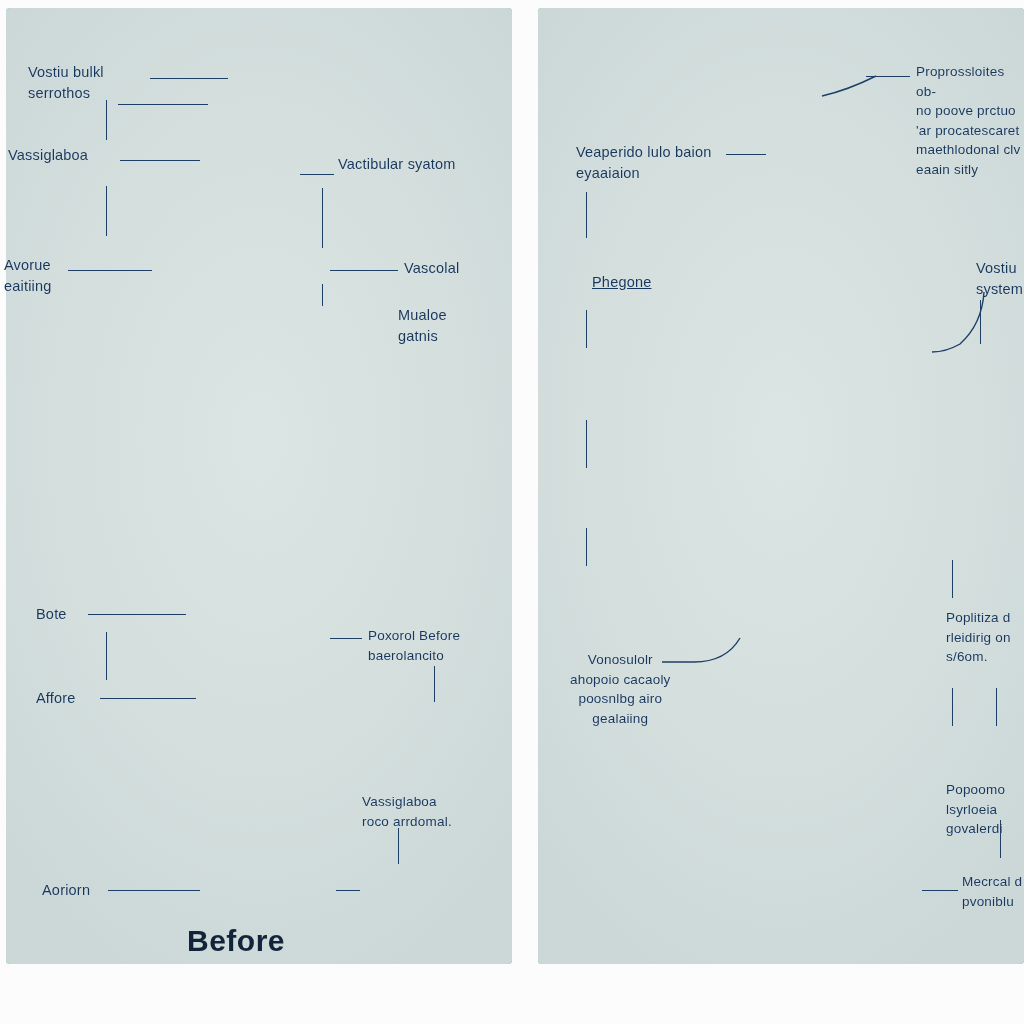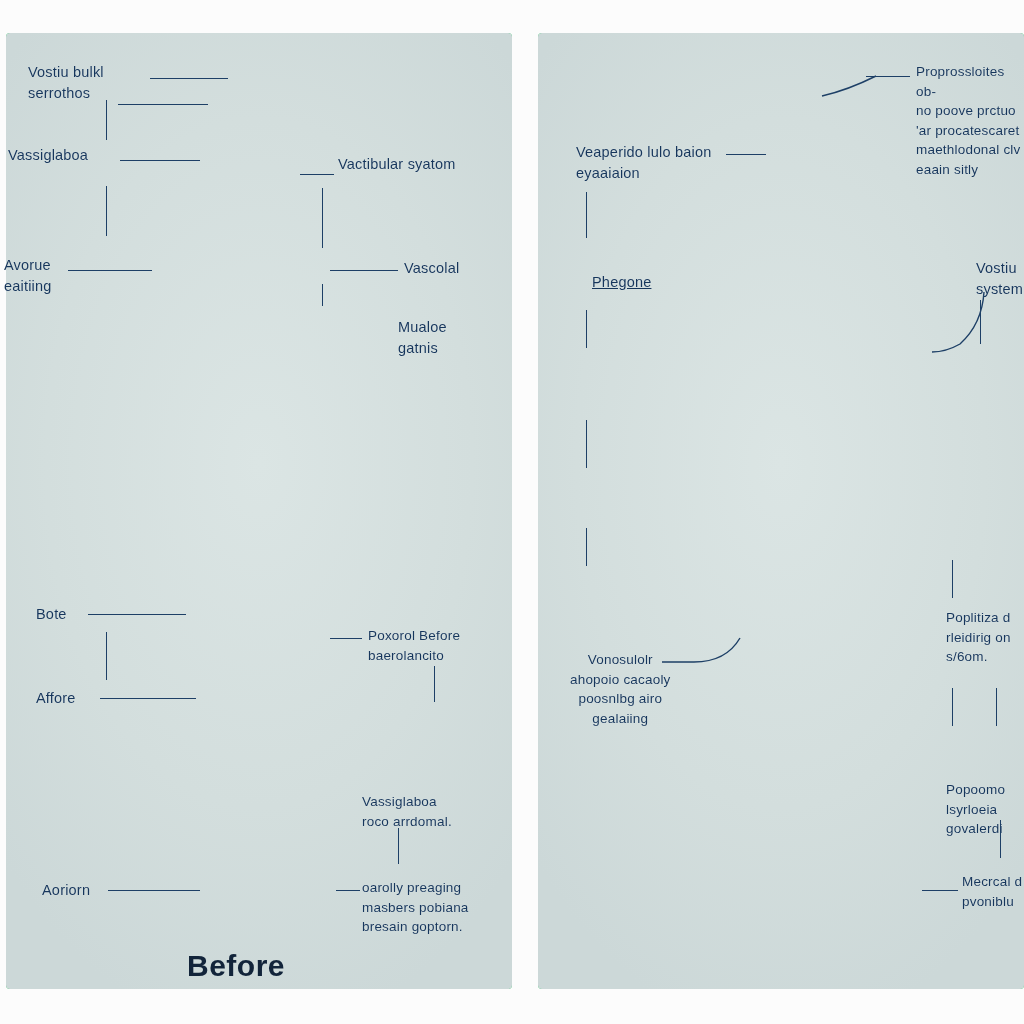--- a/index.html
+++ b/index.html
@@ -10,21 +10,20 @@
     position:relative;
   }
   #stage { position:absolute; inset:0; width:1024px; height:1024px; background:#fcfcfc; }
 
   .panel {
     position:absolute;
     top:8px; height:956px;
     background:#22c55e;
     border-radius:4px;
     overflow:hidden;
-    margin-top:25px;
   }
   #panel-before { left:6px;  width:506px; }
   #panel-after  { left:538px; width:486px; }
 
   .panel-bg {
     position:absolute; inset:0;
     background:
       radial-gradient(ellipse 70% 60% at 50% 45%, #dbe5e4 0%, #d3dedd 60%, #ccd8d8 100%);
   }
 
@@ -466,33 +465,30 @@
 
   <div class="label" style="left:42px;  top:880px;">Aoriorn</div>
   <div class="leader h" style="left:108px; top:890px; width:92px;"></div>
 
   <div class="label" style="left:338px; top:154px;">Vactibular syatom</div>
   <div class="leader h" style="left:300px; top:174px; width:34px;"></div>
 
   <div class="label" style="left:404px; top:258px;">Vascolal</div>
   <div class="leader h" style="left:330px; top:270px; width:68px;"></div>
 
-  <div class="label" style="left:398px; top:305px;margin-top:12px;">Mualoe
+  <div class="label" style="left:398px; top:305px;">Mualoe
 gatnis</div>
 
   <div class="label small" style="left:368px; top:626px;">Poxorol Before
 baerolancito</div>
   <div class="leader h" style="left:330px; top:638px; width:32px;"></div>
 
   <div class="label small" style="left:362px; top:792px;">Vassiglaboa
 roco arrdomal.</div>
 
-  <div class="label small" style="left:362px; top:878px;">oarolly preaging
-masbers pobiana
-bresain goptorn.</div>
   <div class="leader h" style="left:336px; top:890px; width:24px;"></div>
 
   <div class="leader v" style="left:106px; top:100px; height:40px;"></div>
   <div class="leader v" style="left:106px; top:186px; height:50px;"></div>
   <div class="leader v" style="left:106px; top:632px; height:48px;"></div>
   <div class="leader v" style="left:322px; top:188px; height:60px;"></div>
   <div class="leader v" style="left:322px; top:284px; height:22px;"></div>
   <div class="leader v" style="left:434px; top:666px; height:36px;"></div>
   <div class="leader v" style="left:398px; top:828px; height:36px;"></div>
 

